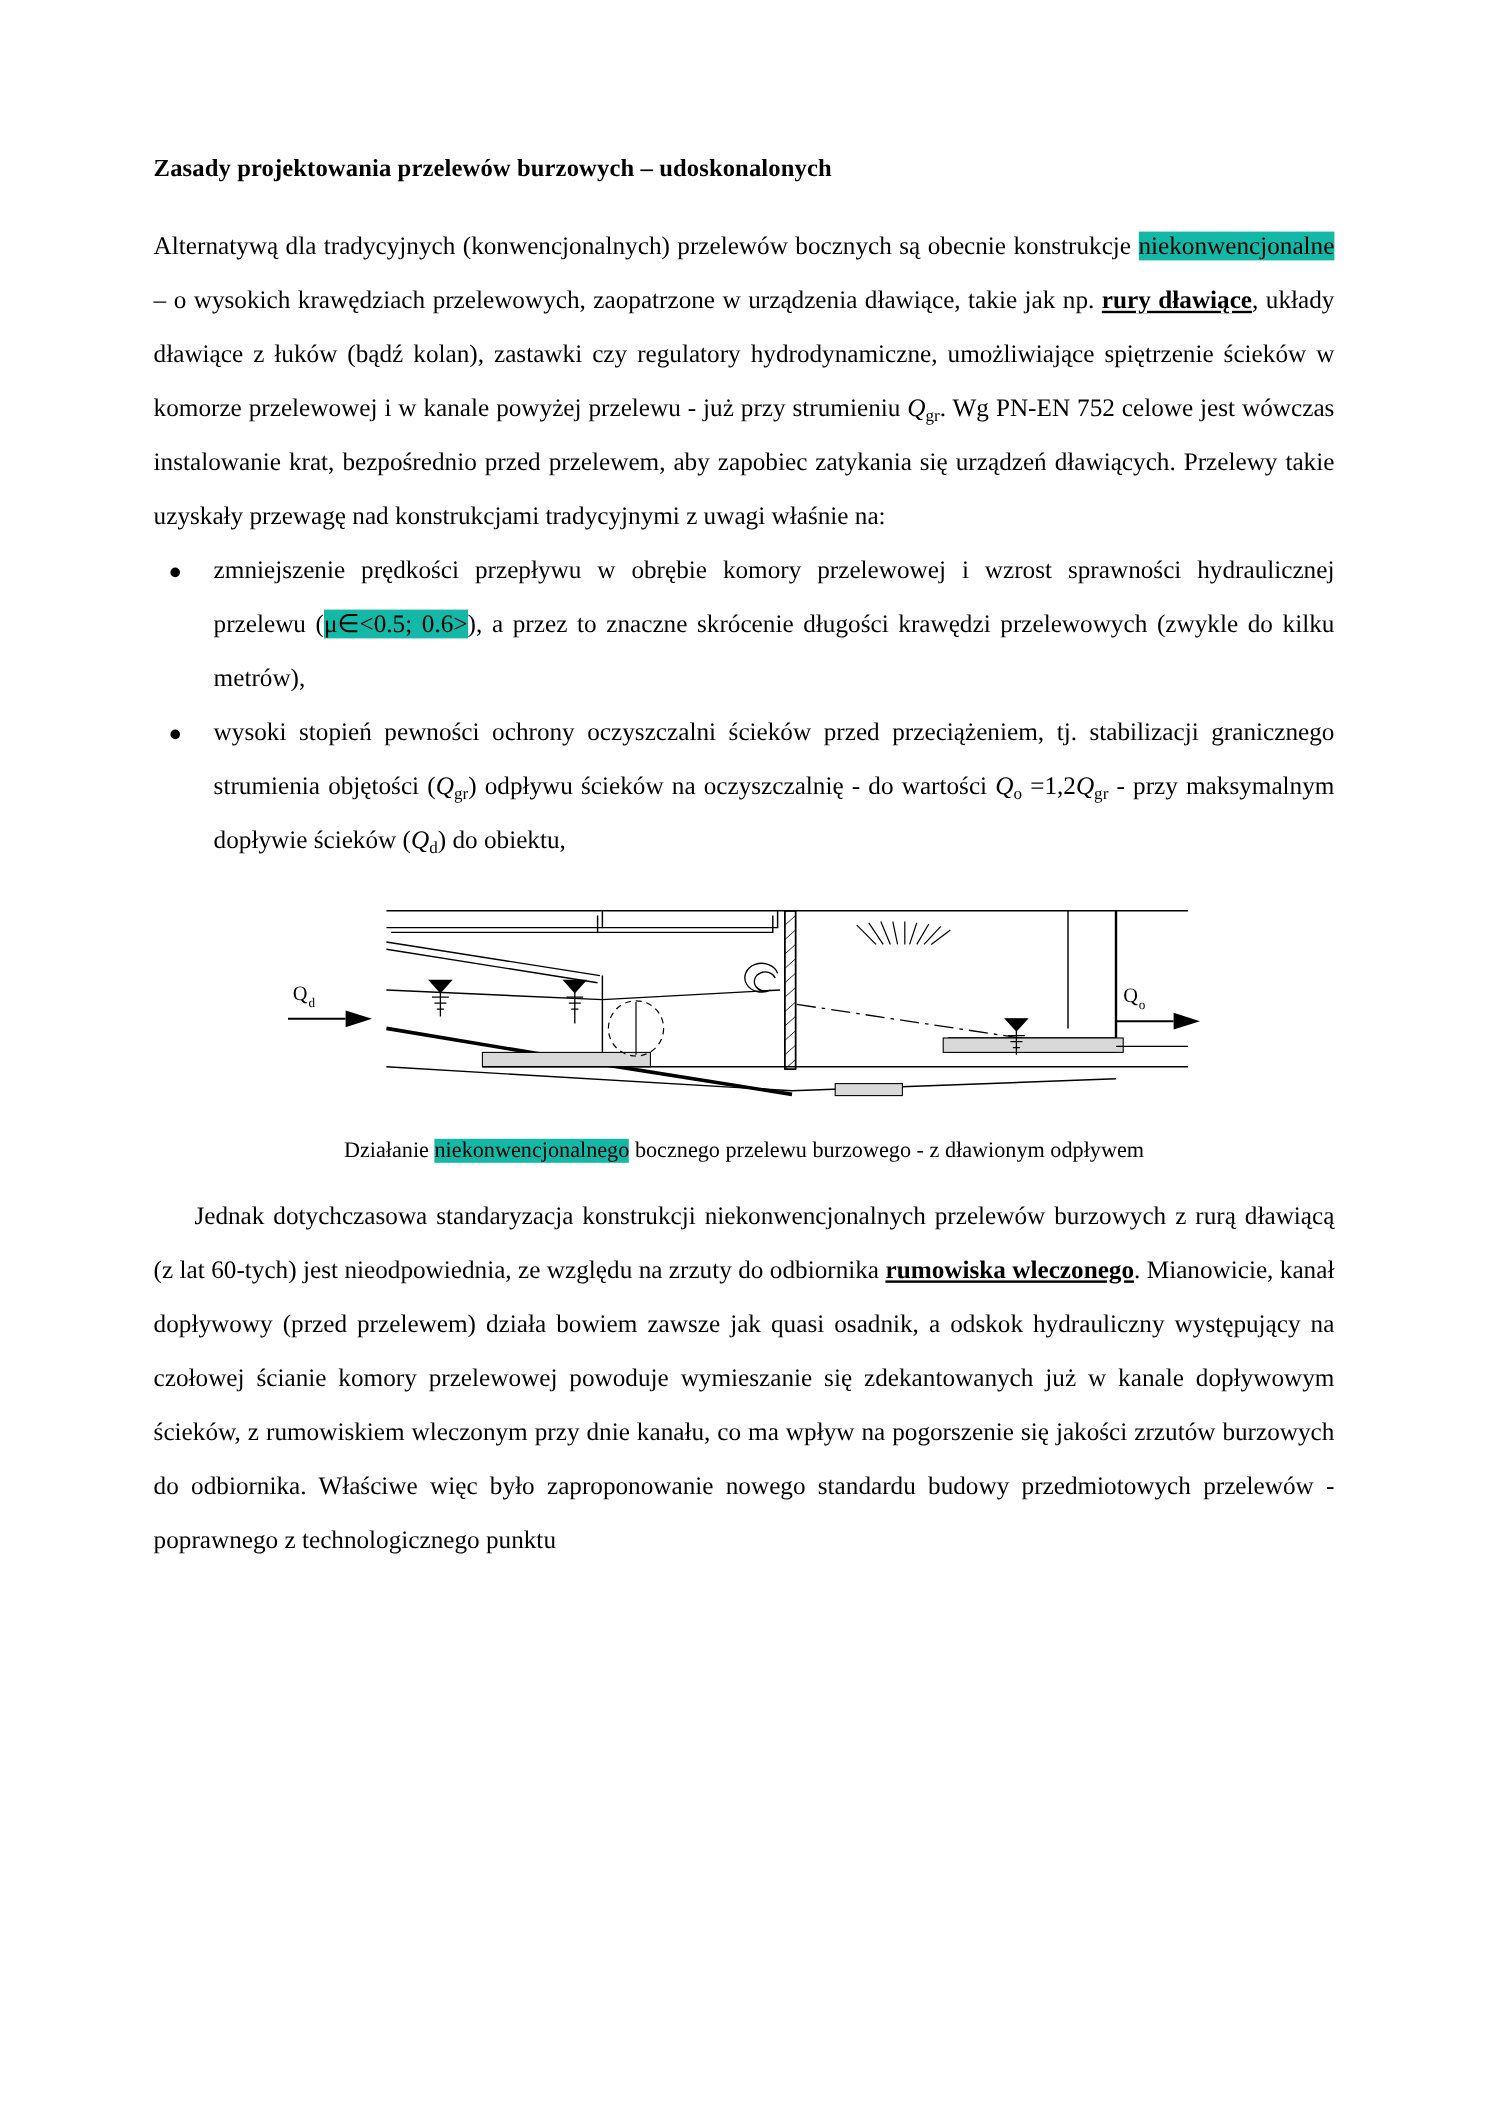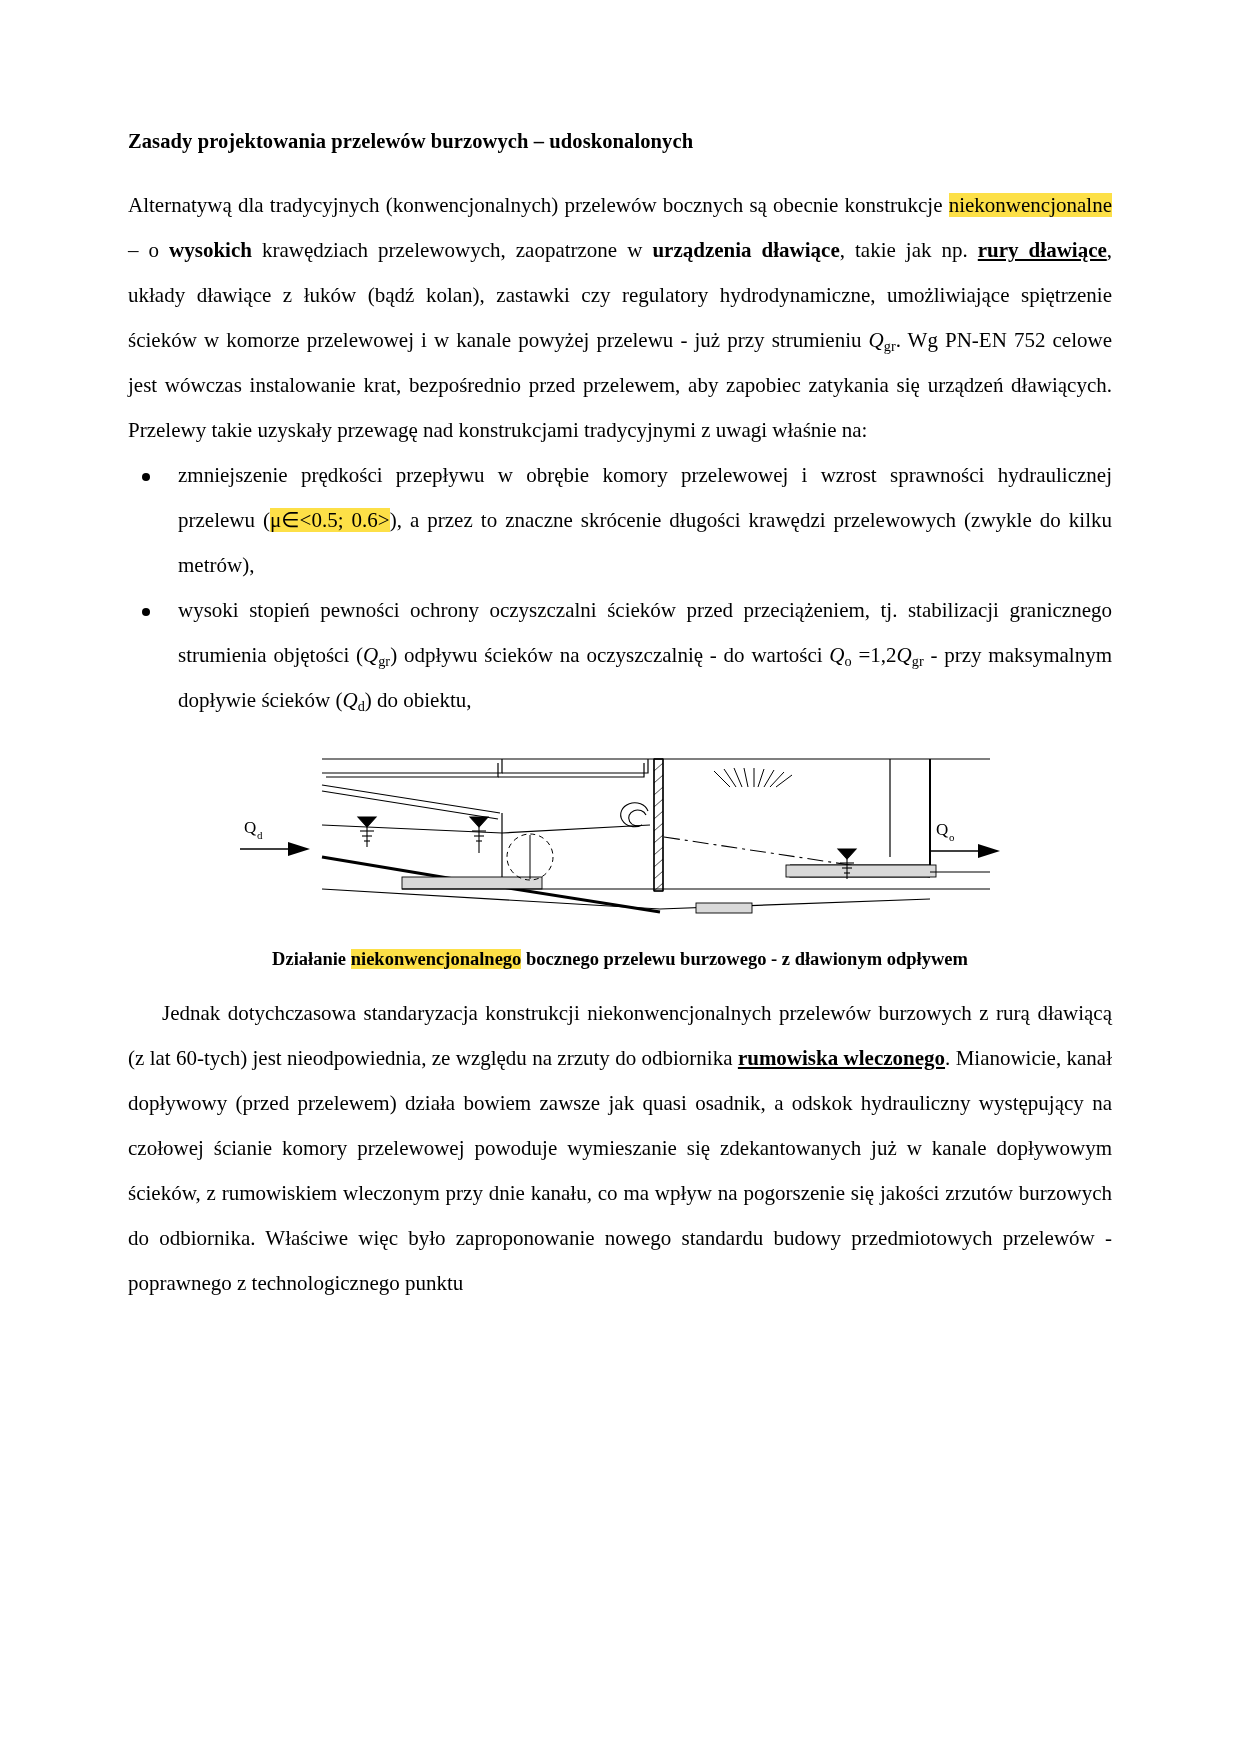--- a/index.html
+++ b/index.html
@@ -26,22 +26,22 @@
     line-height:1.3;
   }
   p.body-par {
     font-size:21px;
     line-height:45px;
     margin:0 0 0 0;
     text-align:justify;
     text-justify:inter-word;
   }
   p.body-par.indented { text-indent:34px; }
-  .hl { background:#fde047; }
-  b.bold { font-weight:bold; }
+  .hl { background:#14b8a6; }
+  b.bold { font-weight:normal; }
   u.uline { text-decoration:underline;font-weight:bold; }
   sub { font-size:0.68em; vertical-align:-0.28em; line-height:0; }
   .q { font-style:italic; }
   ul.bullets {
     list-style:none;
     margin:0;
     padding:0;
   }
   ul.bullets > li {
     position:relative;
@@ -63,21 +63,20 @@
   }
   .figure-wrap {
     margin:14px 0 0 0;
     text-align:center;
   }
   .figure-caption {
     font-size:18.5px;
     text-align:center;
     margin:10px 0 0 0;
     line-height:1.4;
-    font-weight:bold;
   }
   .spacer-md { height:18px; }
   svg.schematic { display:block; margin:0 auto; }
 </style>
 </head>
 <body>
 
 <div class="page">
 
   <h1 class="doc-title">Zasady projektowania przelewów burzowych – udoskonalonych</h1>

